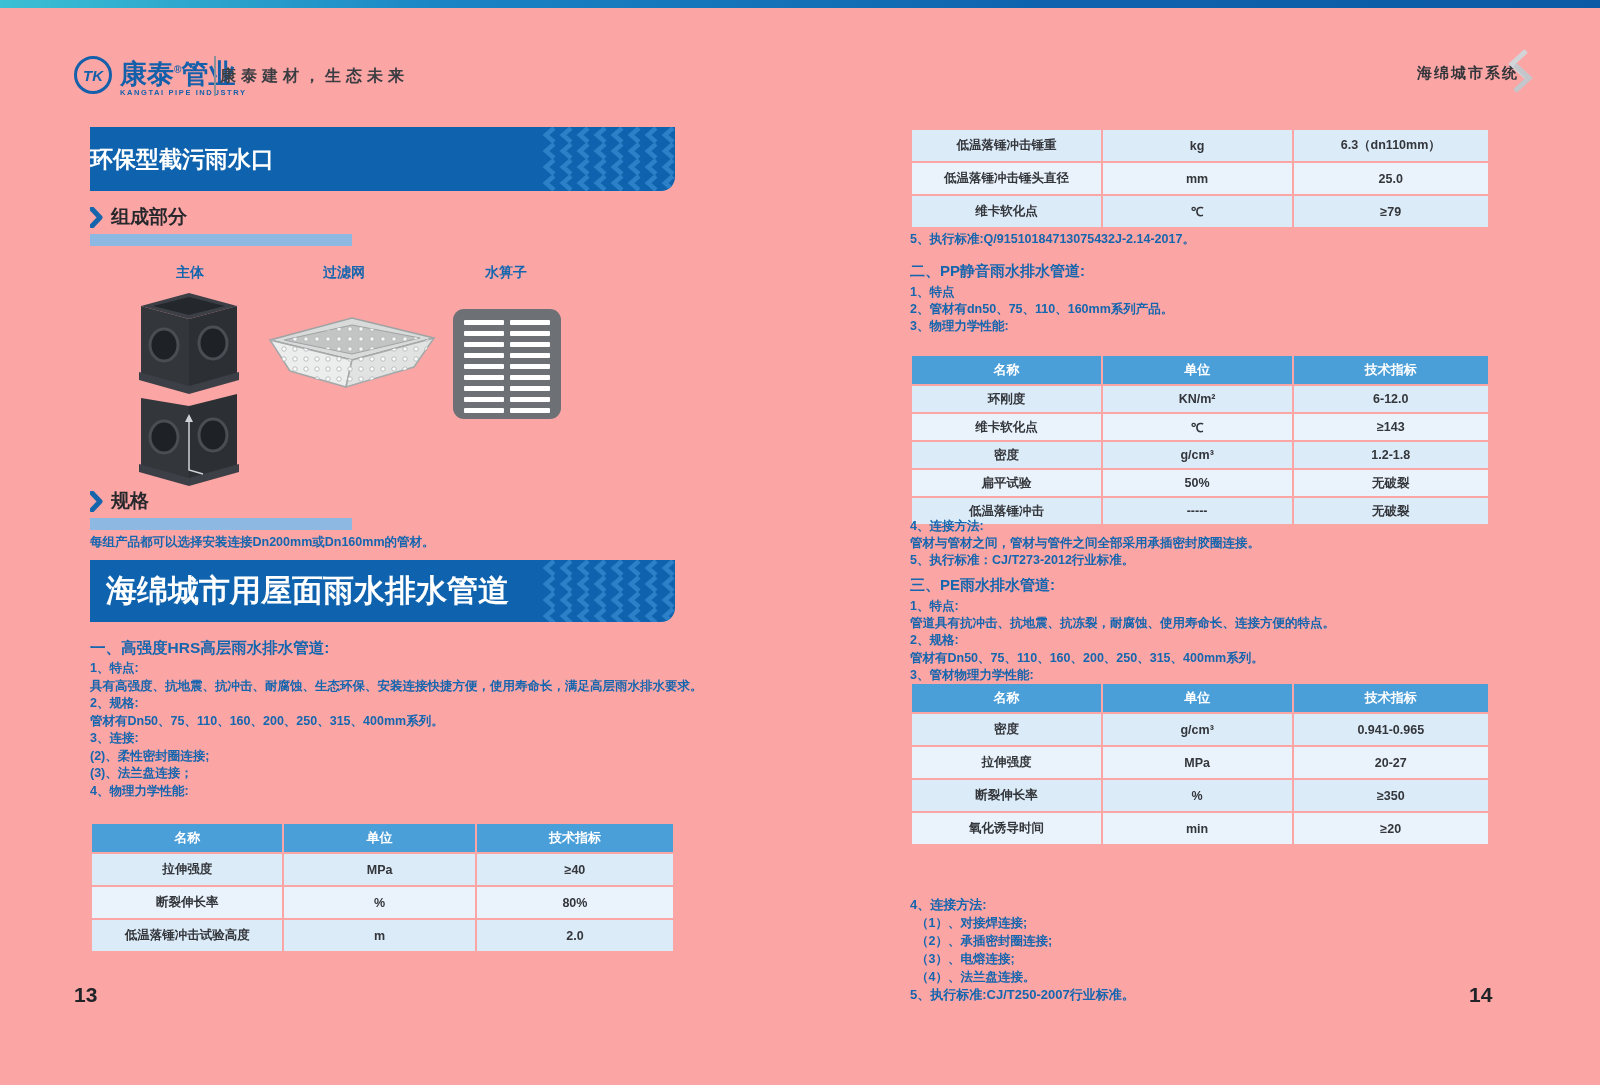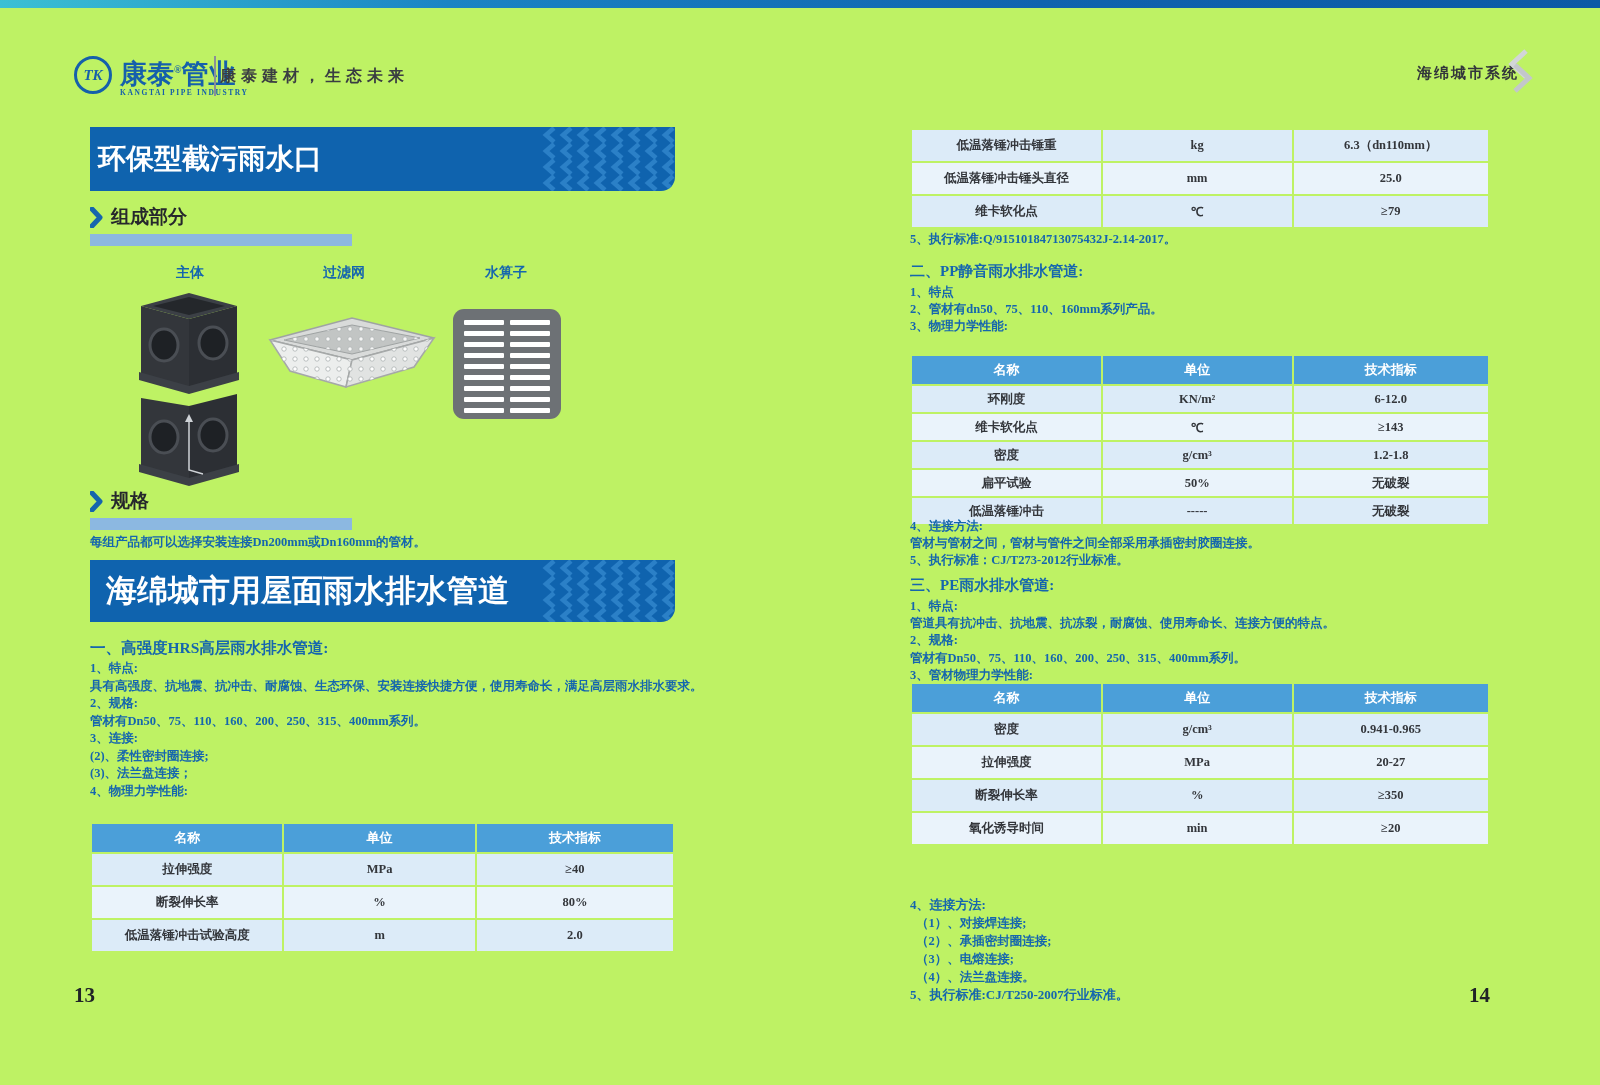--- a/index.html
+++ b/index.html
@@ -1,17 +1,17 @@
 <!DOCTYPE html>
 <html><head>
 <meta charset="utf-8">
 <style>
   html,body{margin:0;padding:0;background:#fff;}
-  #canvas{position:relative;width:1600px;height:1085px;background:#bef264;overflow:hidden;
-          font-family:Liberation Serif, serif;}
+  #canvas{position:relative;width:1600px;height:1085px;background:#fca5a5;overflow:hidden;
+          font-family:Liberation Sans, sans-serif;}
   .abs{position:absolute;}
 
   
   .top-strip{left:0;top:0;width:1600px;height:8px;
     background:linear-gradient(90deg,#3bc0d4 0%,#1a84c4 28%,#0f63ae 65%,#0b5aa5 100%);}
 
   
   .logo-circle{width:32px;height:32px;border:3px solid #1560ab;border-radius:50%;
     color:#1560ab;font-weight:800;font-style:italic;font-size:15px;
     display:flex;align-items:center;justify-content:center;}
@@ -82,21 +82,21 @@
 
     <div class="abs banner" style="left:90px;top:127px;width:585px;height:64px;">
       <svg class="banner-pattern" width="135" height="64" preserveAspectRatio="none">
         <defs>
             <pattern id="chv1" width="17" height="16" patternUnits="userSpaceOnUse">
           <path d="M14 1 L6 8 L14 15" stroke="#2b80c7" stroke-width="4.5" fill="none"></path>
         </pattern>
           </defs>
         <rect width="135" height="64" fill="url(#chv1)"></rect>
       </svg>
-      <div class="banner-title" style="font-size:28px;line-height:64px;padding-left:8px;">环保型截污雨水口</div>
+      <div class="banner-title" style="font-size:23px;line-height:64px;padding-left:0;">环保型截污雨水口</div>
     </div>
 
     <div class="abs sec-row" style="left:90px;top:204px;">
       <svg width="13" height="21" viewBox="0 0 13 21">
         <polyline points="2,2 10,10.5 2,19" fill="none" stroke="#1565ad" stroke-width="5" stroke-linecap="round" stroke-linejoin="round"></polyline>
       </svg>
       <span class="sec-title">组成部分</span>
     </div>
     <div class="abs sec-bar" style="left:90px;top:234px;width:262px;"></div>
 

